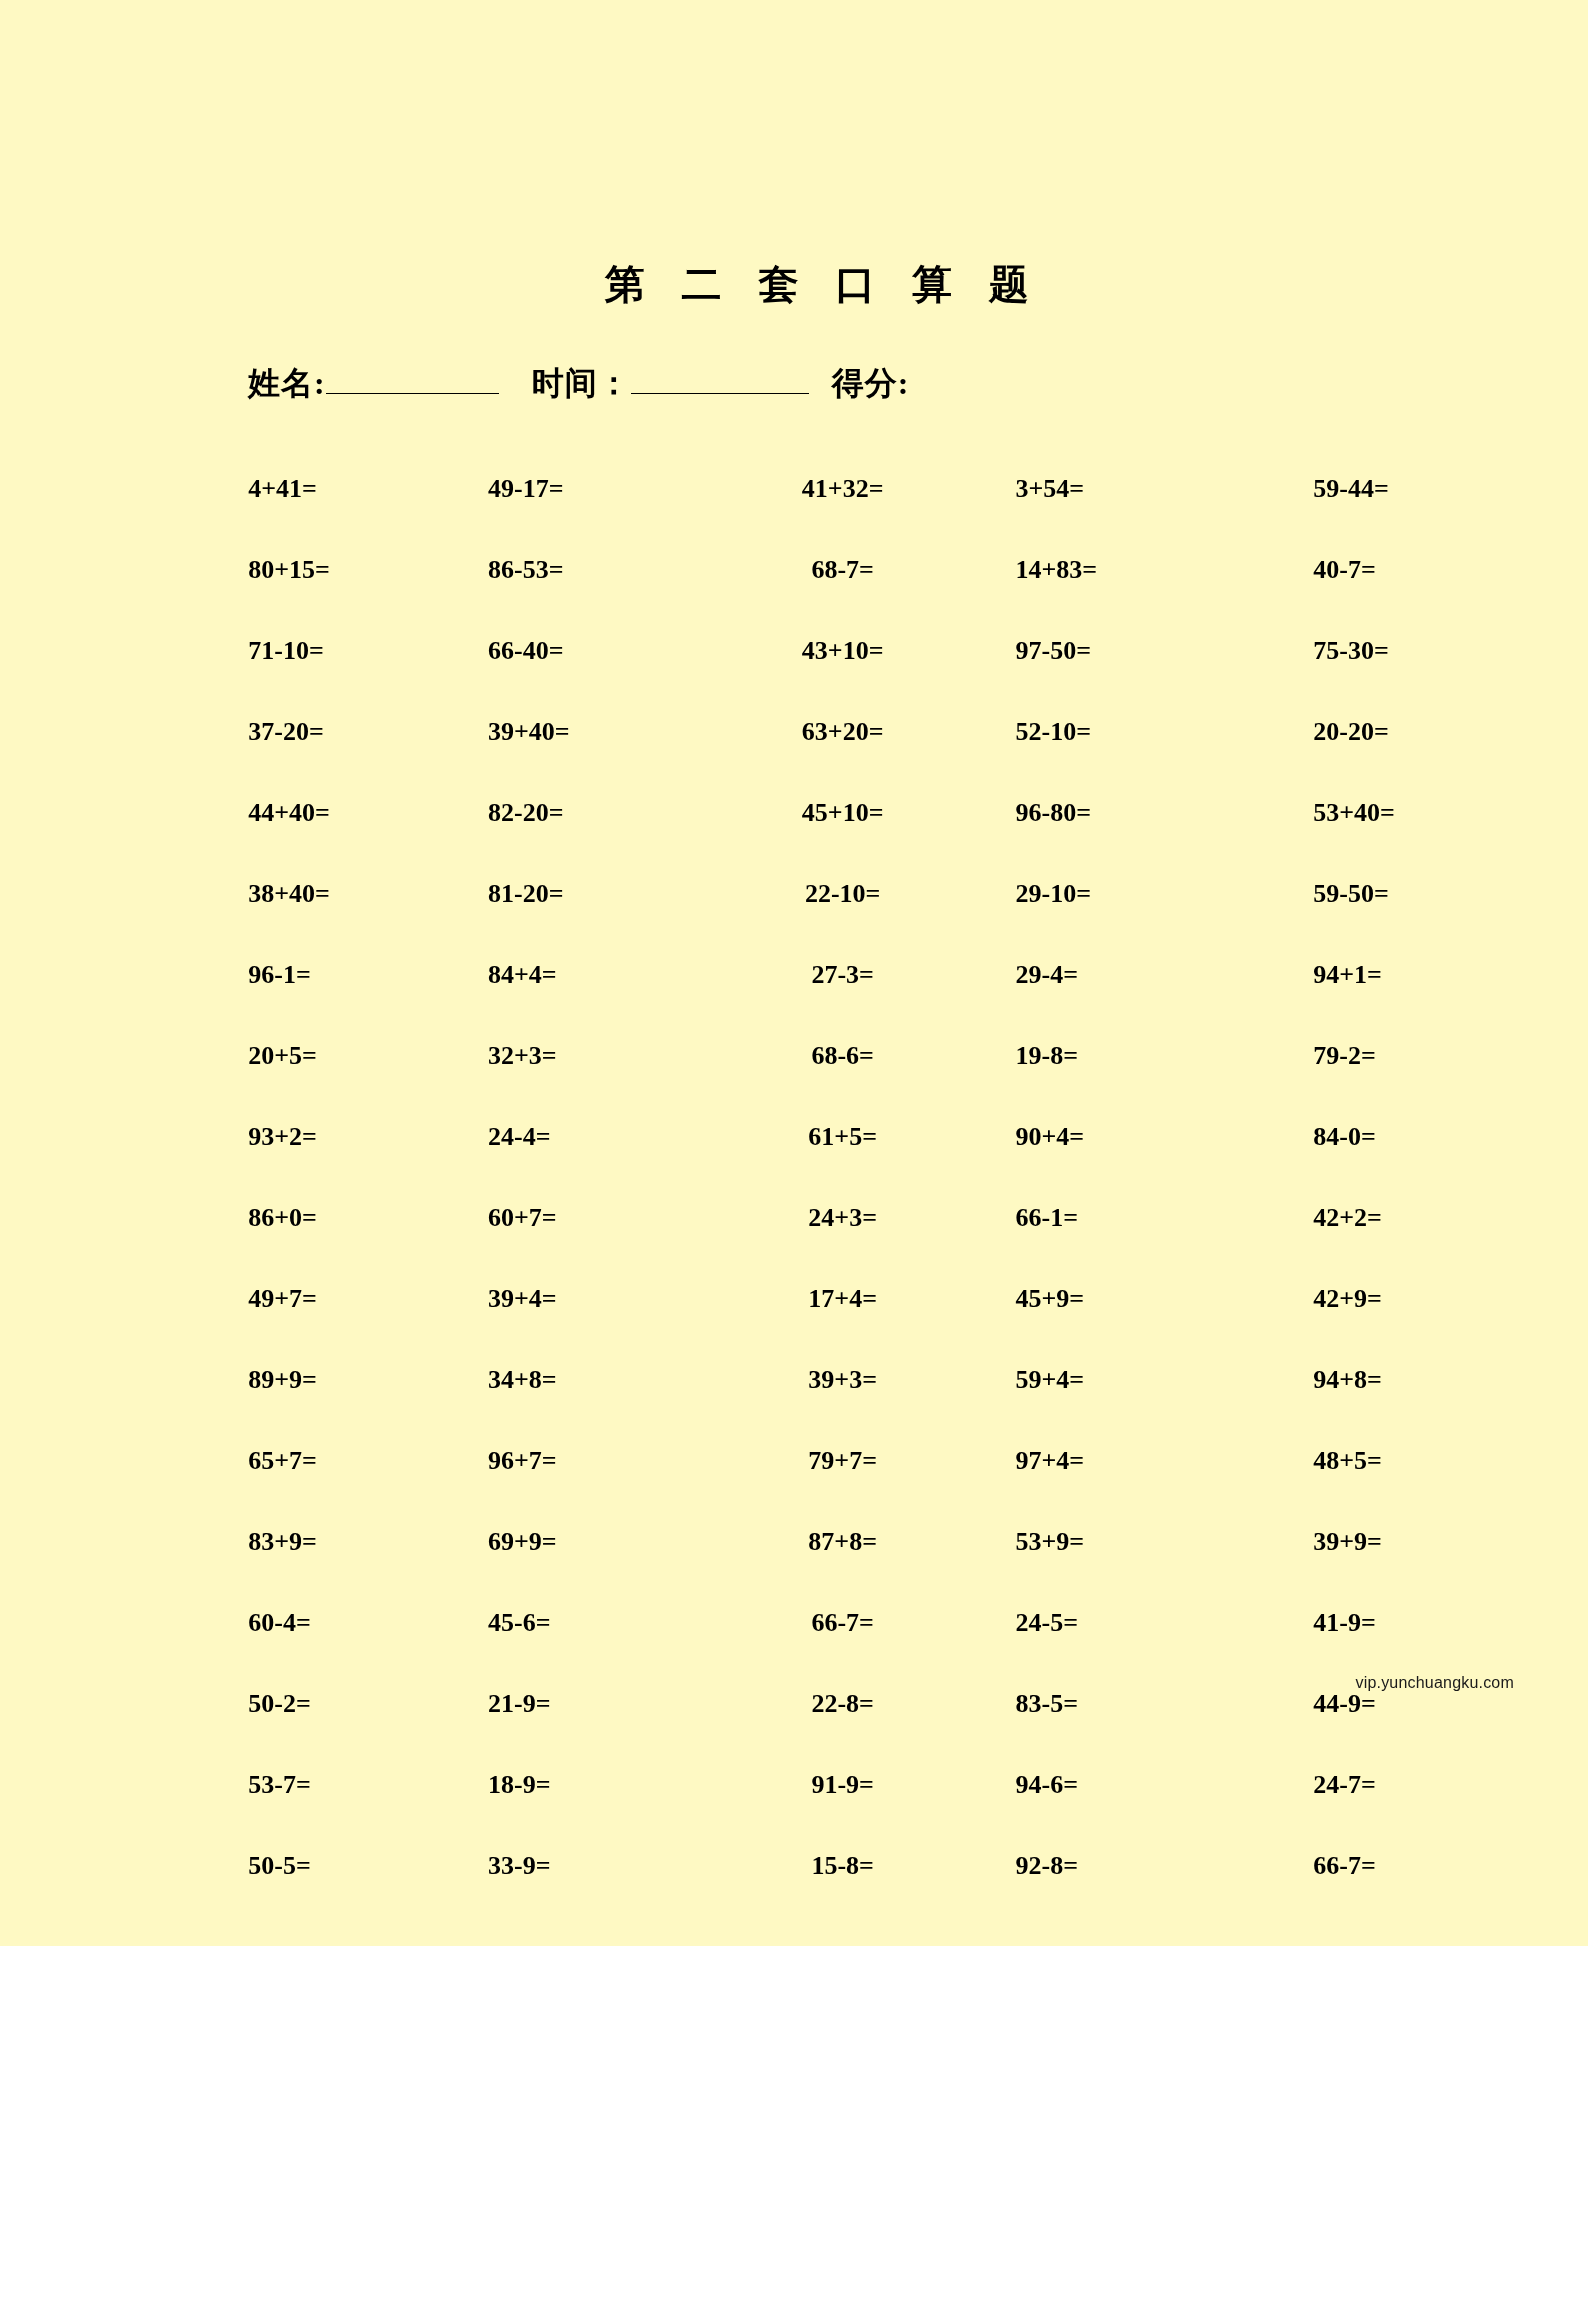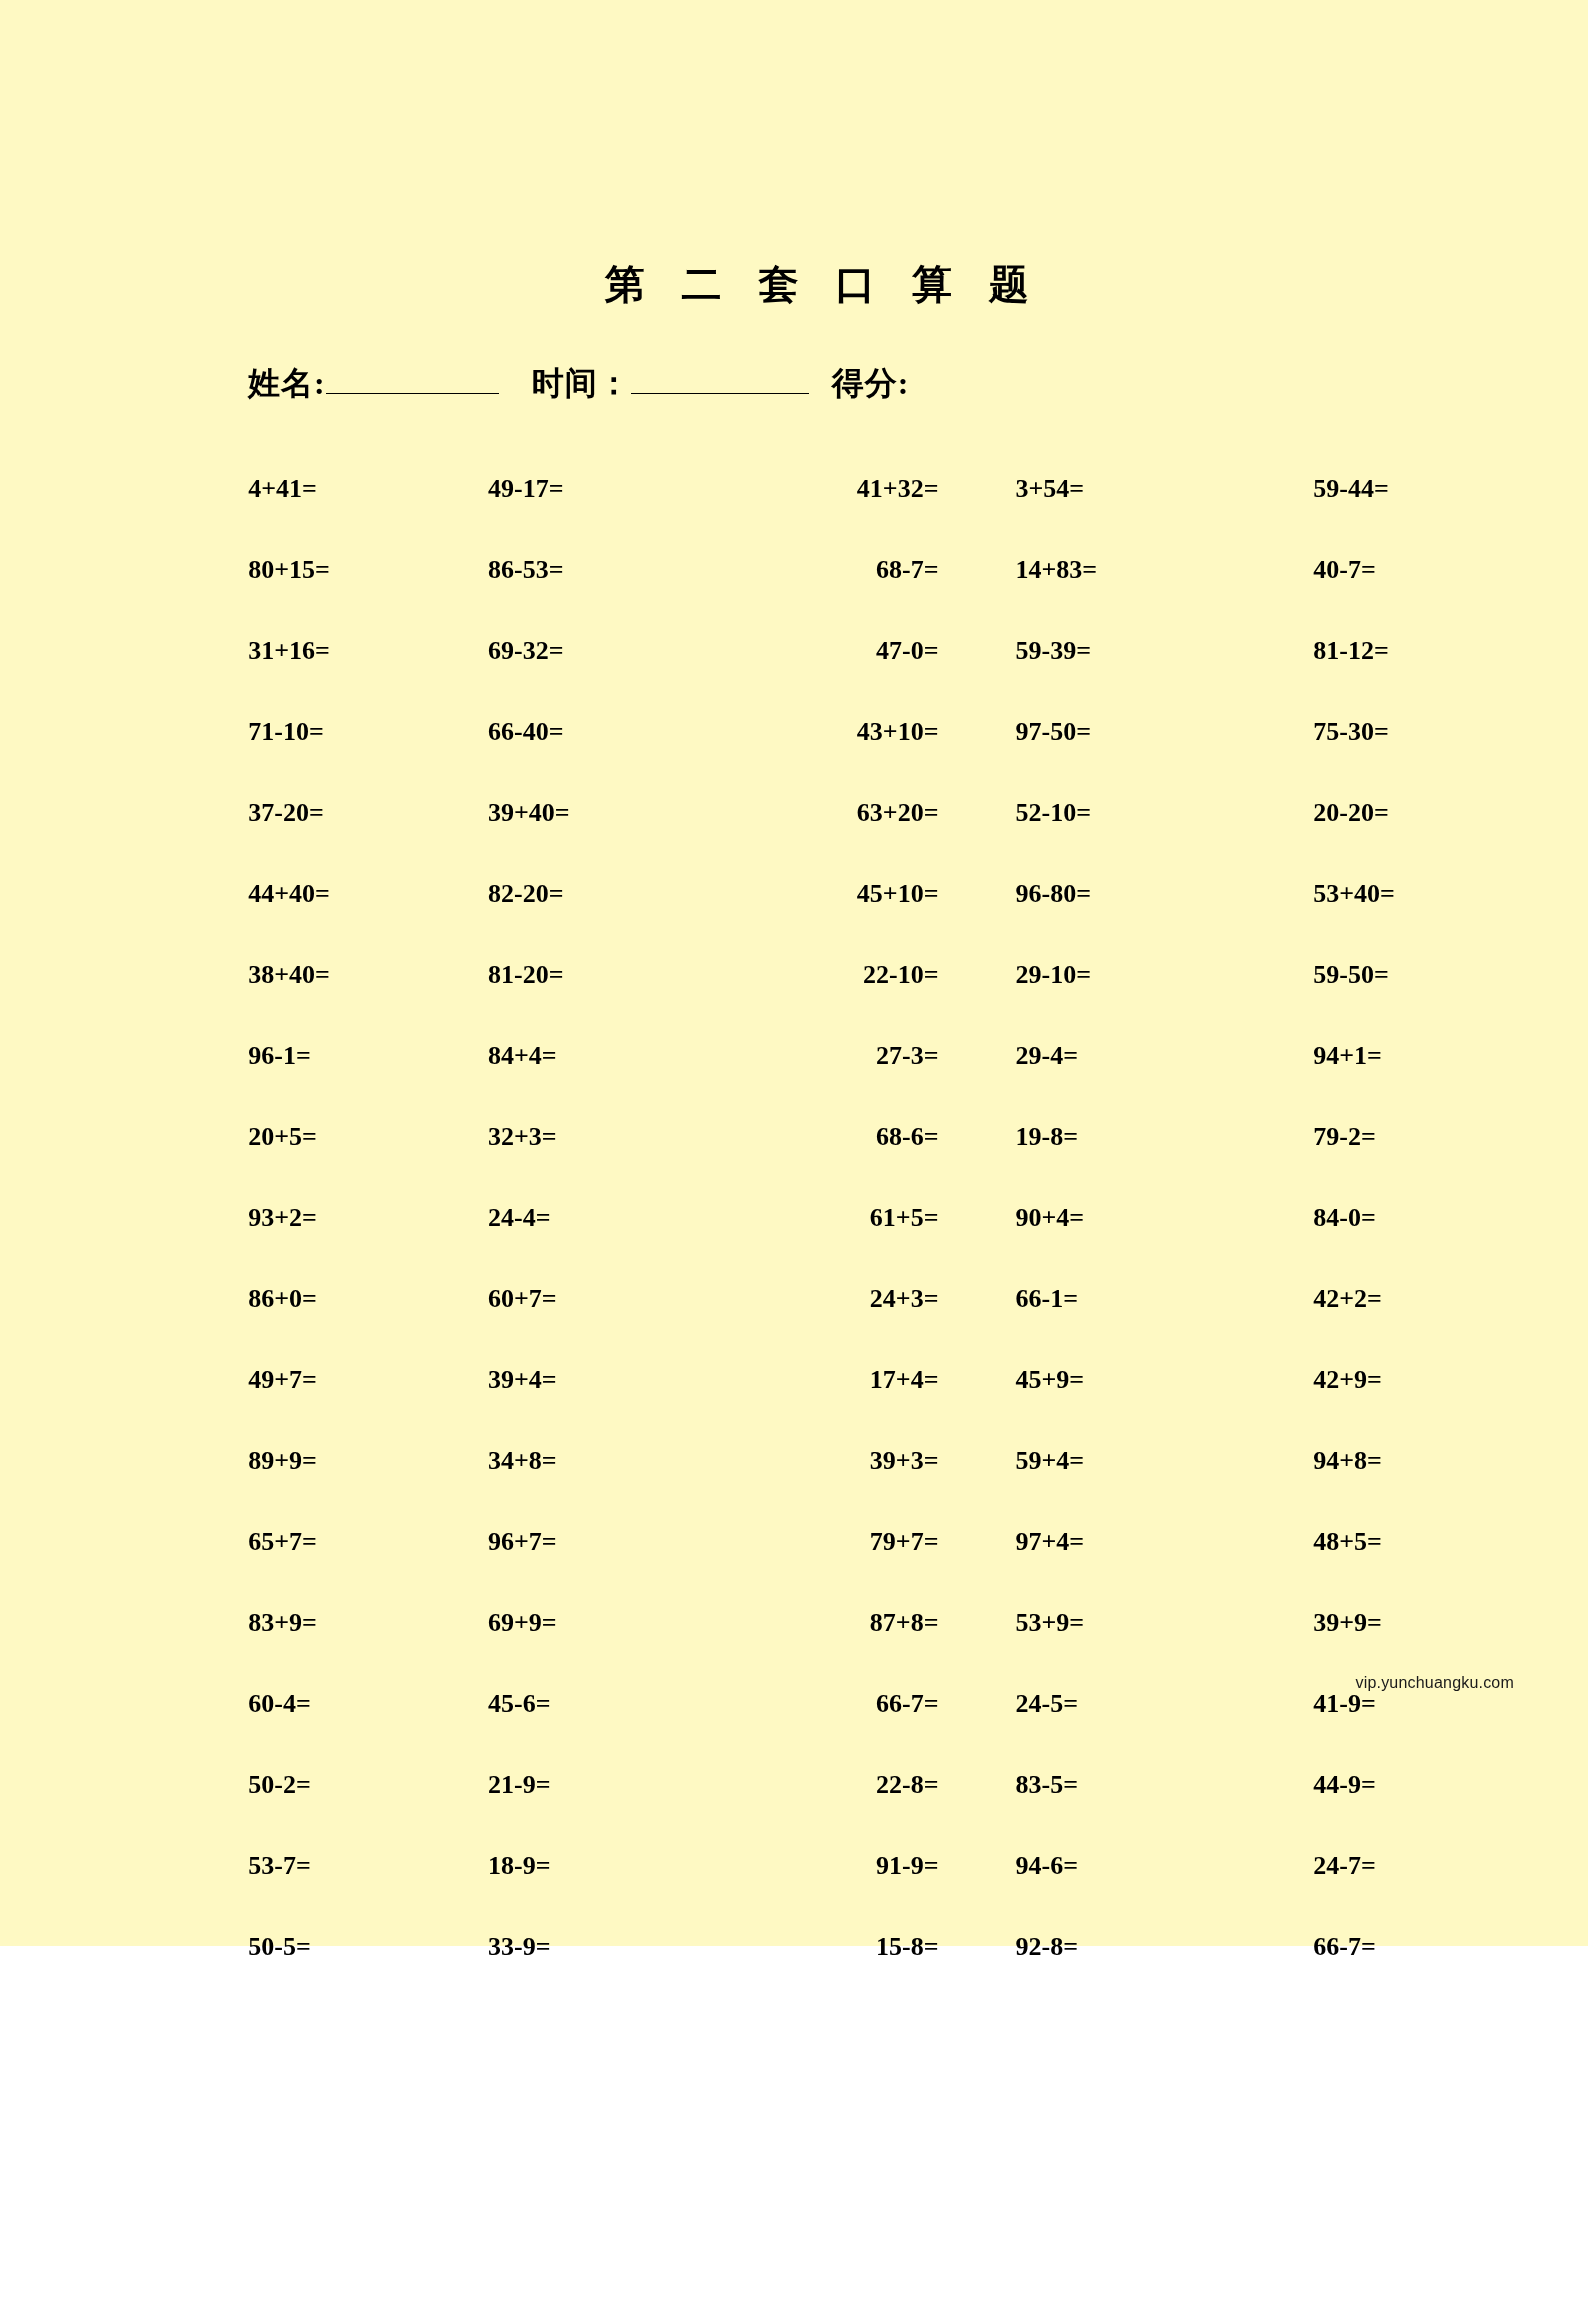--- a/index.html
+++ b/index.html
@@ -68,21 +68,21 @@
   .pcell {
     flex: 1 1 0;
     font-size: 26px;
     font-weight: bold;
     font-family: "Liberation Serif", serif;
     white-space: nowrap;
   }
   
   .pcell.c0 { text-align: left;  padding-left: 17.3px; }
   .pcell.c1 { text-align: left;  padding-left: 48px; }
-  .pcell.c2 { text-align: right;  padding-left: 67px; }
+  .pcell.c2 { text-align: center;  padding-left: 67px; }
   .pcell.c3 { text-align: left;  padding-left: 77px; }
   .pcell.c4 { text-align: left;  padding-left: 106px; }
 
   .watermark {
     position: absolute;
     right: 75px;
     top: 1674px;
     font-family: "Liberation Sans", sans-serif;
     font-size: 16px;
     color: #1a1a1a;
@@ -117,27 +117,20 @@
     </div>
 
     <div class="prow">
       <div class="pcell c0">80+15=</div>
       <div class="pcell c1">86-53=</div>
       <div class="pcell c2">68-7=</div>
       <div class="pcell c3">14+83=</div>
       <div class="pcell c4">40-7=</div>
     </div>
 
-    <div class="prow">
-      <div class="pcell c0">31+16=</div>
-      <div class="pcell c1">69-32=</div>
-      <div class="pcell c2">47-0=</div>
-      <div class="pcell c3">59-39=</div>
-      <div class="pcell c4">81-12=</div>
-    </div>
 
 
     <div class="prow">
       <div class="pcell c0">71-10=</div>
       <div class="pcell c1">66-40=</div>
       <div class="pcell c2">43+10=</div>
       <div class="pcell c3">97-50=</div>
       <div class="pcell c4">75-30=</div>
     </div>
 

